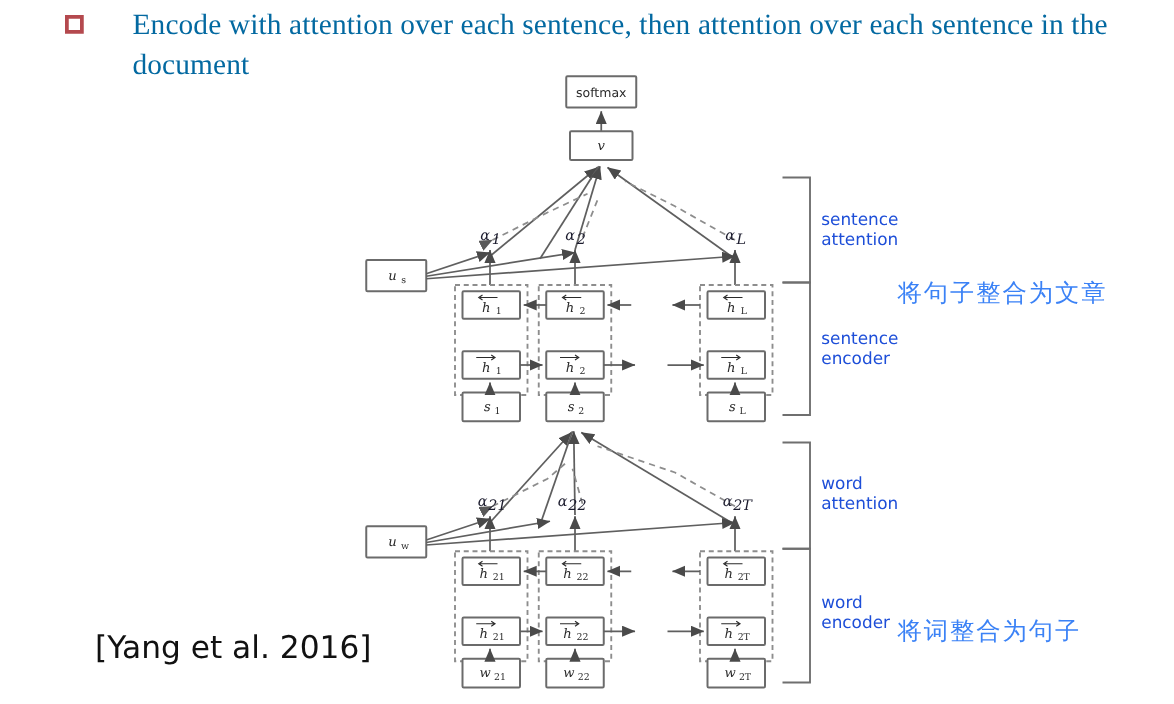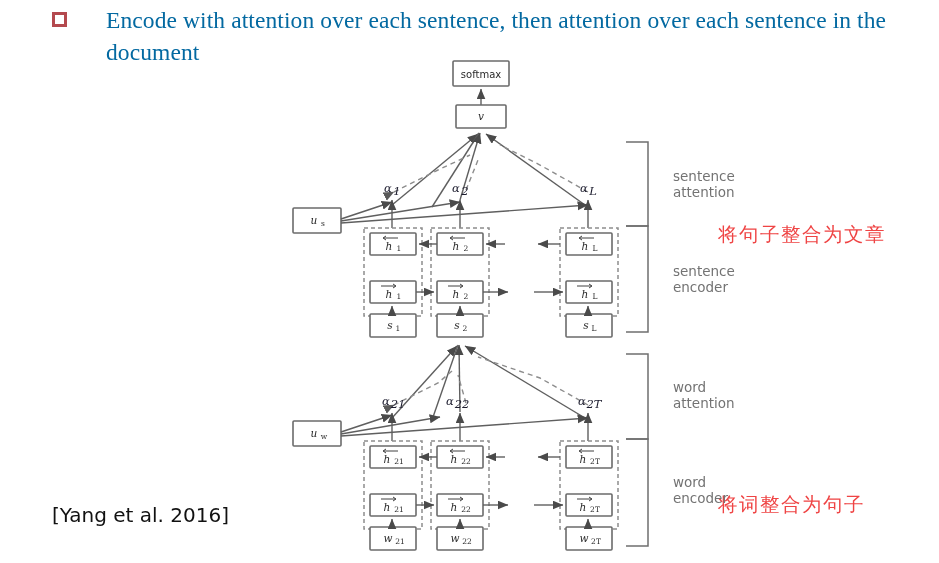--- a/index.html
+++ b/index.html
@@ -34,47 +34,46 @@
     font-family: "Liberation Serif", serif;
     font-size: 23.5px;
     line-height: 32px;
     color: #0369a1;
     letter-spacing: 0.1px;
   }
 
   
   #citation {
     position: absolute;
-    left: 52px; top: 503px;
+    left: 76px; top: 503px;
     font-family: "DejaVu Sans", sans-serif;
-    font-size: 20px;
+    font-size: 25px;
     color: #111111;
   }
 
   
   .cn-note {
     position: absolute;
-    color: #ef4444;
+    color: #3b82f6;
     font-family: "DejaVu Sans", sans-serif;
     font-size: 19.5px;
     white-space: nowrap;
     letter-spacing: 1.5px;
   }
   #cn-note-sentence { left: 718px; top: 221px; }
   #cn-note-word     { left: 718px; top: 443px; margin-top: 48px; }
 
   
   .side-label {
     position: absolute;
     font-family: "DejaVu Sans", sans-serif;
     font-size: 13.5px;
     line-height: 16px;
-    color: #737373;
+    color: #1d4ed8;
     white-space: pre-line;
-    margin-left: 16px;
   }
   #label-sentence-attention { left: 657px; top: 168px; }
   #label-sentence-encoder   { left: 657px; top: 263px; }
   #label-word-attention     { left: 657px; top: 379px; }
   #label-word-encoder       { left: 657px; top: 474px; }
 
   
   #diagram {
     position: absolute;
     left: 0; top: 0;

